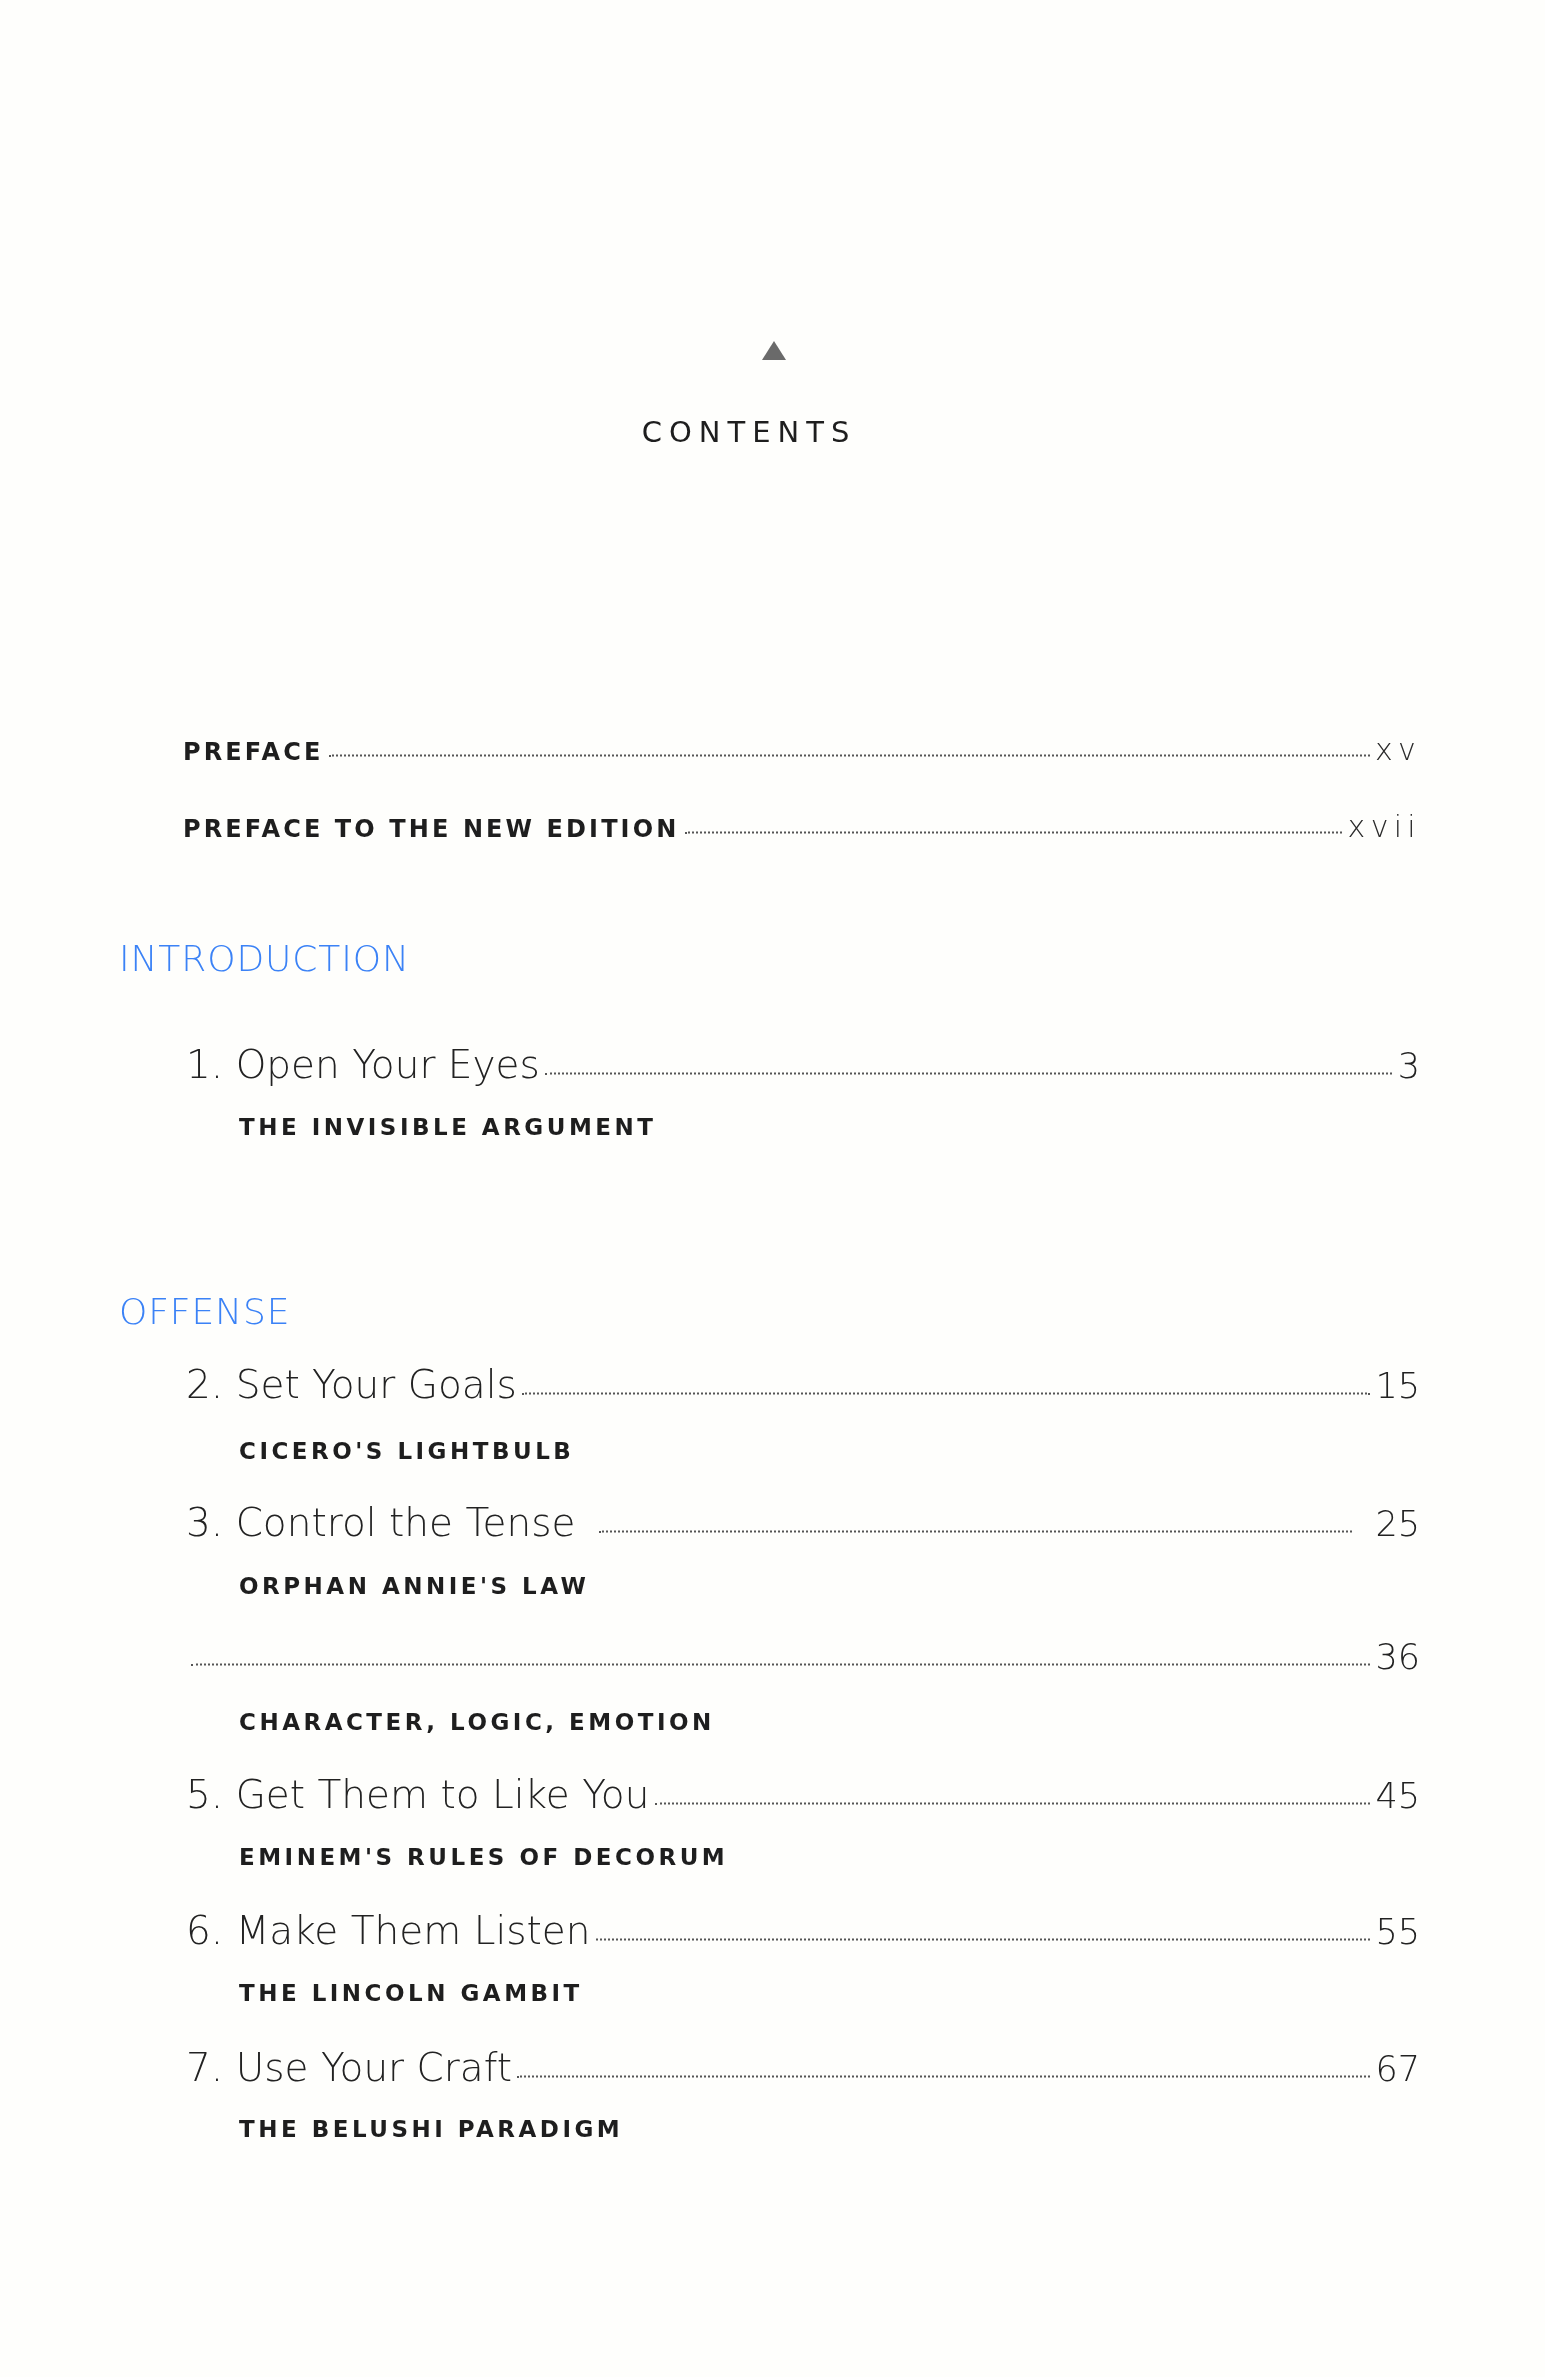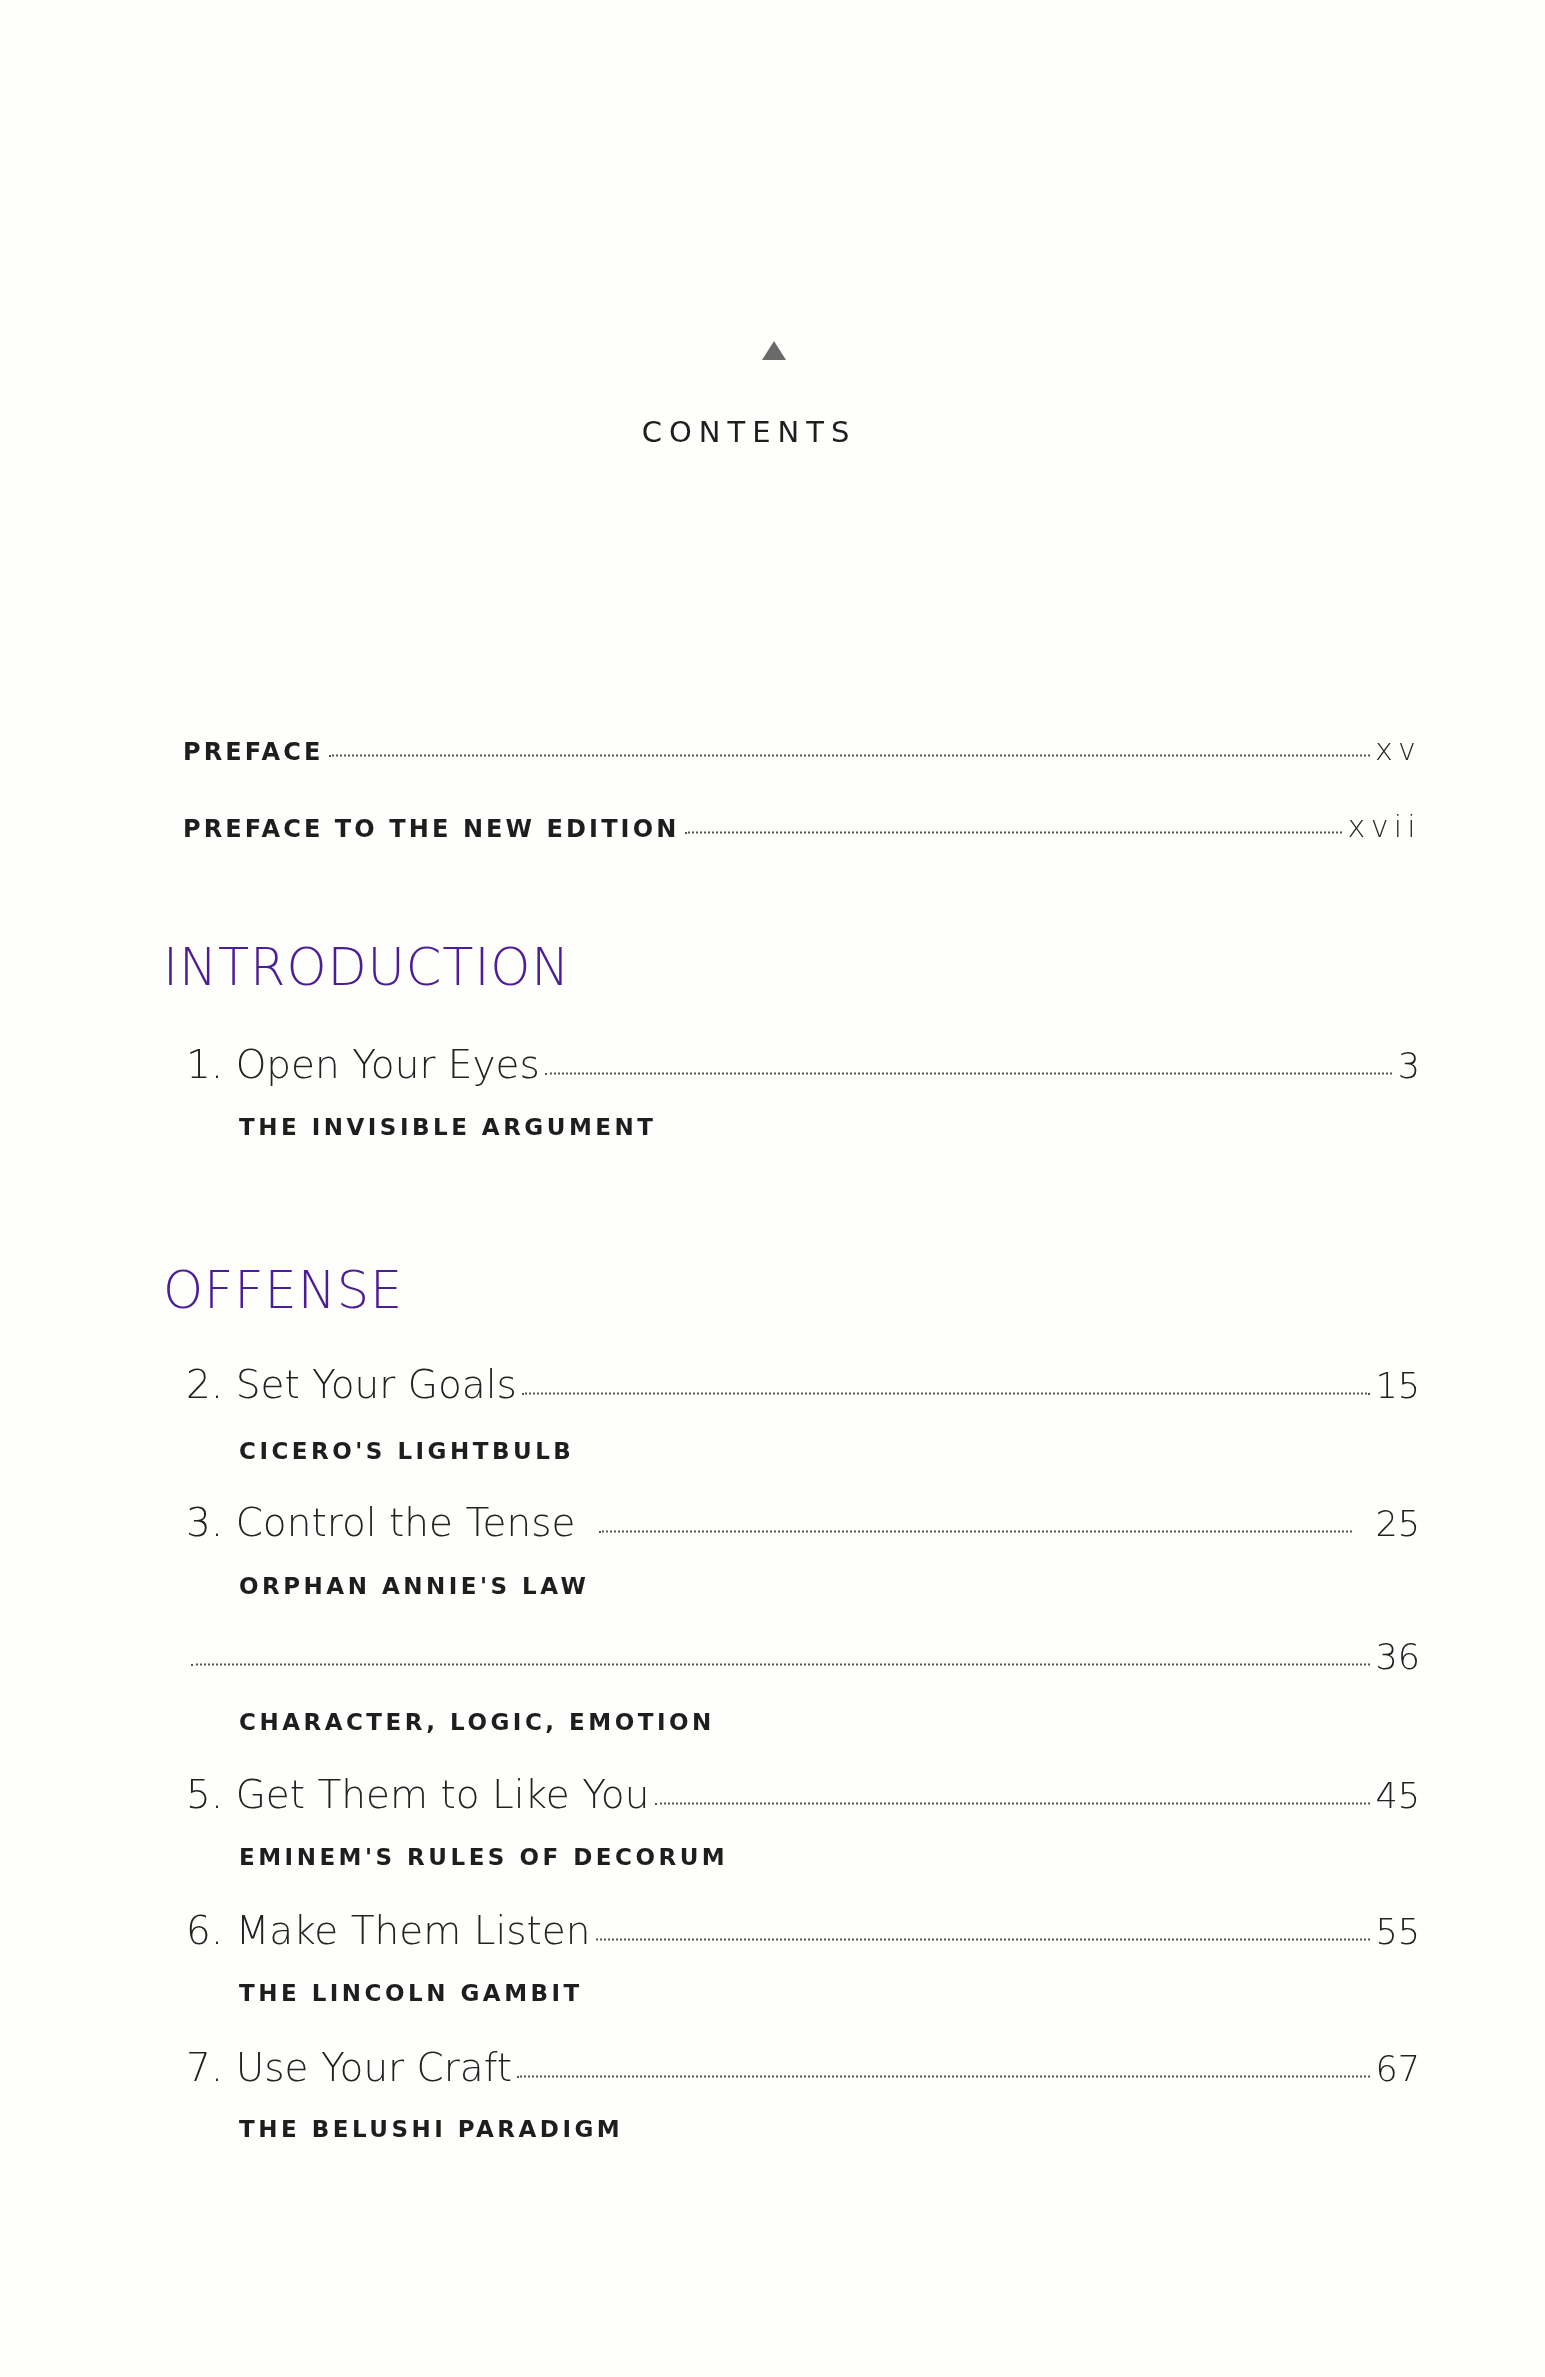--- a/index.html
+++ b/index.html
@@ -27,21 +27,21 @@
   }
   .toc-row .label { white-space: nowrap; }
   .toc-row .leader {
     flex: 1; margin: 0 5.3px; border-bottom: 2.6px dotted #555; transform: translateY(-3.5px);
     min-width: 8.8px;
   }
   .toc-row .page { white-space: nowrap; }
   .front { left: 183px; width: 1238px; font-size: 24px; letter-spacing: 3.1px; font-weight: 600; }
   .front .page { font-size: 30px; letter-spacing: 5.3px; font-weight: 300; color: #2a2a2a; }
   .part-head {
-    left: 119px; font-size: 51px; font-weight: 300; letter-spacing: 0.9px; color: #4c1d95; margin-left: 44px;
+    left: 119px; font-size: 36px; font-weight: 300; letter-spacing: 0.9px; color: #3b82f6;
   }
   .chapter { left: 186px; width: 1234px; font-size: 39px; font-weight: 300; color: #222; }
   .chapter .page { font-size: 35px; font-weight: 300; }
   .subtitle {
     left: 239px; font-size: 23px; font-weight: bold; letter-spacing: 3.5px; color: #1e1e1e;
   }
 </style>
 </head>
 <body>
 
@@ -64,21 +64,21 @@
 <div class="toc-row chapter" style="top:1042px;">
   <span class="label">
     <span>1.</span>
     <span>Open Your Eyes</span>
   </span>
   <span class="leader"></span>
   <span class="page">3</span>
 </div>
 <div class="abs subtitle" style="top:1114px;">THE INVISIBLE ARGUMENT</div>
 
-<div class="abs part-head" style="top:1261px;text-align:right;">OFFENSE</div>
+<div class="abs part-head" style="top:1291px;text-align:right;">OFFENSE</div>
 
 <div class="toc-row chapter" style="top:1362px;">
   <span class="label">
     <span>2.</span>
     <span>Set Your Goals</span>
   </span>
   <span class="leader"></span>
   <span class="page">15</span>
 </div>
 <div class="abs subtitle" style="top:1438px;">CICERO'S LIGHTBULB</div>

